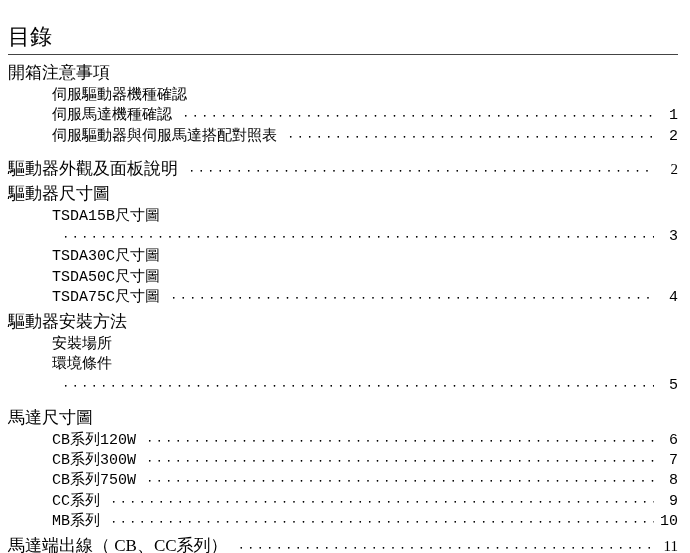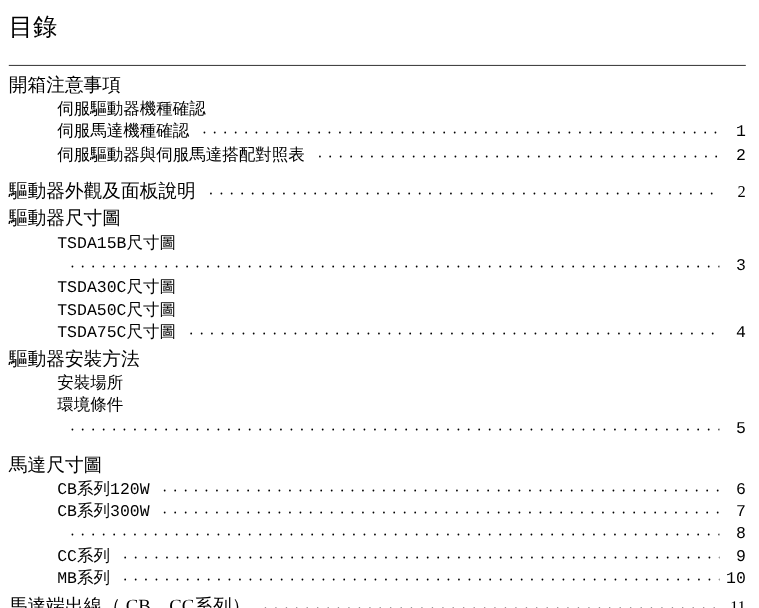--- a/index.html
+++ b/index.html
@@ -7,22 +7,23 @@
     body {
       font-family: "Microsoft JhengHei", "PMingLiU", serif;
       font-size: 15px;
       color: #000;
       background: #fff;
       padding: 10px 12px 0 8px;
     }
     .title {
       font-size: 22px;
       border-bottom: 1px solid #444;
-      padding-bottom: 19px;
+      padding-bottom: 2px;
       margin-bottom: 6px;
+      margin-top: 12px;
     }
     .section-heading {
       font-size: 17px;
       margin-top: 10px;
       margin-bottom: 2px;
     }
     .section-heading.first { margin-top: 4px; }
     .heading-with-page {
       display: flex;
       align-items: baseline;
@@ -131,20 +132,21 @@
   <span class="label">CB系列120W</span>
   <span class="dots">‧‧‧‧‧‧‧‧‧‧‧‧‧‧‧‧‧‧‧‧‧‧‧‧‧‧‧‧‧‧‧‧‧‧‧‧‧‧‧‧‧‧‧‧‧‧‧‧‧‧‧‧‧‧‧‧‧‧‧‧‧‧‧‧‧‧‧‧‧‧‧‧‧‧‧‧‧‧‧‧‧‧‧‧‧‧‧‧‧‧‧‧‧‧‧‧‧‧‧‧‧‧‧‧</span>
   <span class="pg">6</span>
 </div>
 <div class="entry">
   <span class="label">CB系列300W</span>
   <span class="dots">‧‧‧‧‧‧‧‧‧‧‧‧‧‧‧‧‧‧‧‧‧‧‧‧‧‧‧‧‧‧‧‧‧‧‧‧‧‧‧‧‧‧‧‧‧‧‧‧‧‧‧‧‧‧‧‧‧‧‧‧‧‧‧‧‧‧‧‧‧‧‧‧‧‧‧‧‧‧‧‧‧‧‧‧‧‧‧‧‧‧‧‧‧‧‧‧‧‧‧‧‧‧‧‧</span>
   <span class="pg">7</span>
 </div>
 <div class="entry">
+  <span class="label">CB系列750W</span>
   <span class="dots">‧‧‧‧‧‧‧‧‧‧‧‧‧‧‧‧‧‧‧‧‧‧‧‧‧‧‧‧‧‧‧‧‧‧‧‧‧‧‧‧‧‧‧‧‧‧‧‧‧‧‧‧‧‧‧‧‧‧‧‧‧‧‧‧‧‧‧‧‧‧‧‧‧‧‧‧‧‧‧‧‧‧‧‧‧‧‧‧‧‧‧‧‧‧‧‧‧‧‧‧‧‧‧‧</span>
   <span class="pg">8</span>
 </div>
 <div class="entry">
   <span class="label">CC系列</span>
   <span class="dots">‧‧‧‧‧‧‧‧‧‧‧‧‧‧‧‧‧‧‧‧‧‧‧‧‧‧‧‧‧‧‧‧‧‧‧‧‧‧‧‧‧‧‧‧‧‧‧‧‧‧‧‧‧‧‧‧‧‧‧‧‧‧‧‧‧‧‧‧‧‧‧‧‧‧‧‧‧‧‧‧‧‧‧‧‧‧‧‧‧‧‧‧‧‧‧‧‧‧‧‧‧‧‧‧</span>
   <span class="pg">9</span>
 </div>
 <div class="entry">
   <span class="label">MB系列</span>

